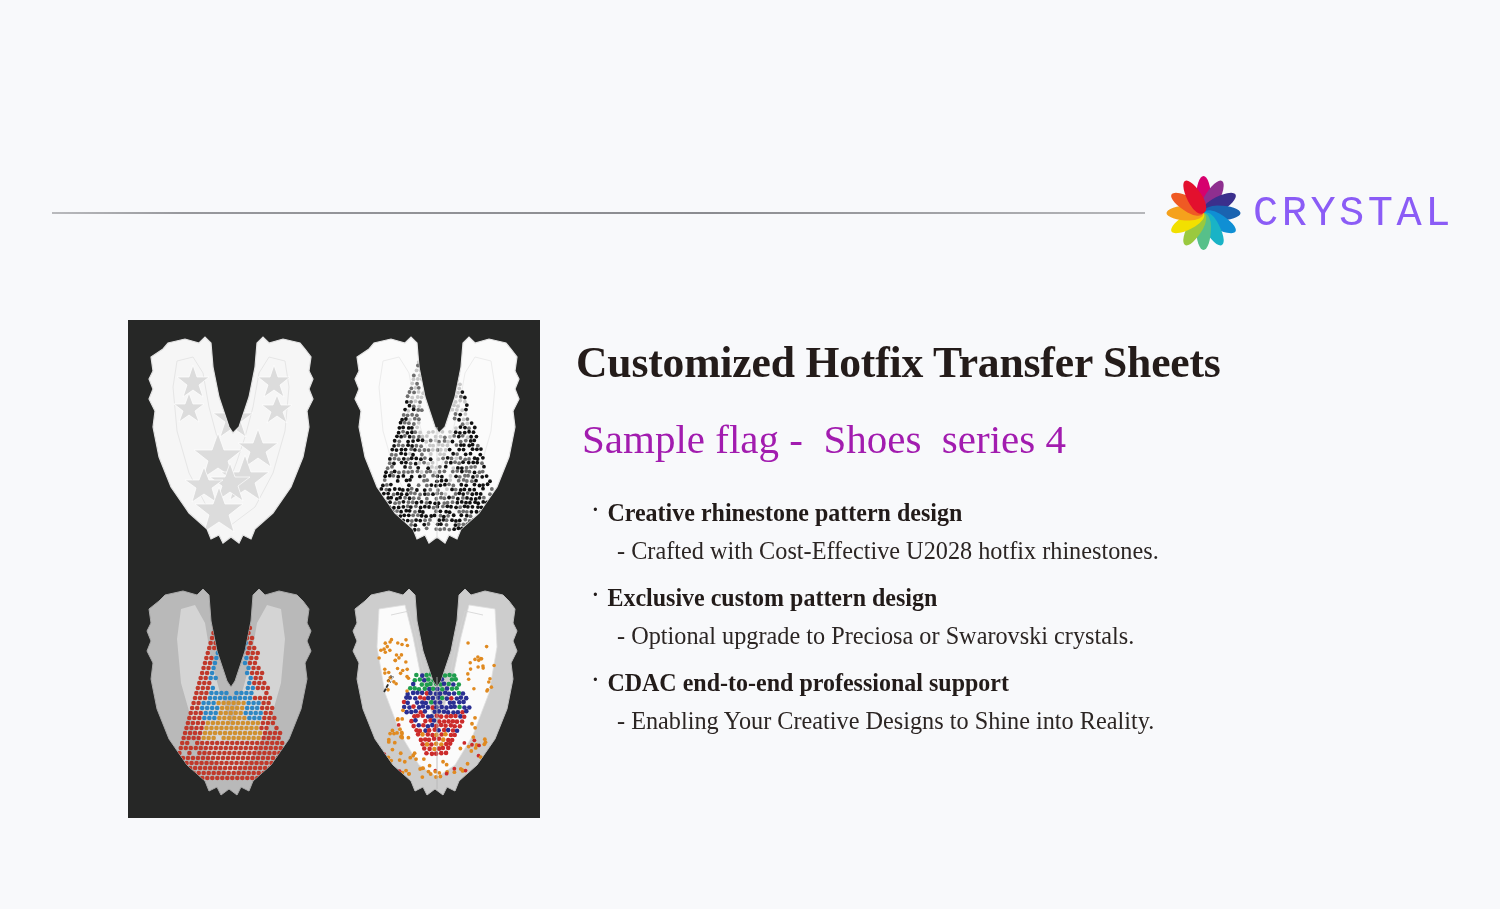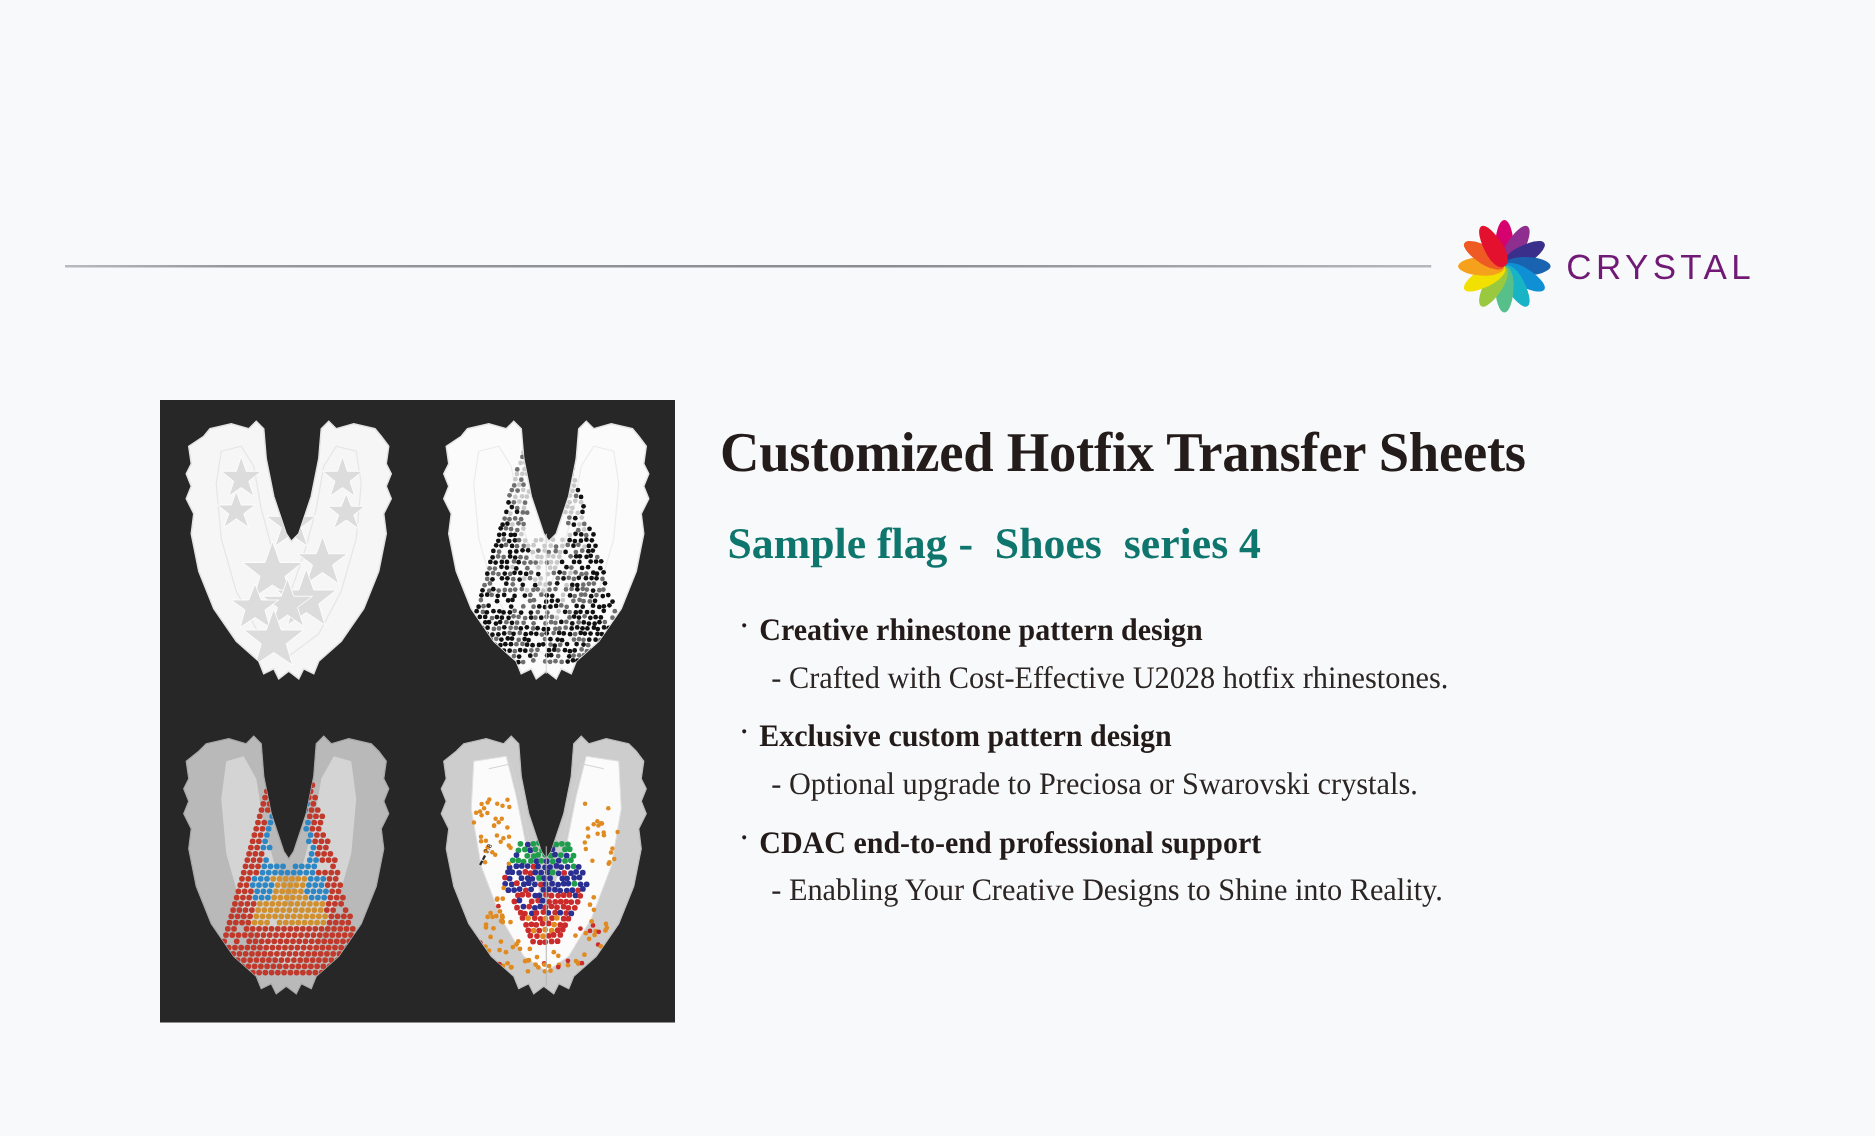--- a/index.html
+++ b/index.html
@@ -29,22 +29,22 @@
   #brand-mark .petal {
     position:absolute; left:50%; top:50%;
     width:15px; height:37px;
     margin-left:-7.5px; margin-top:-37px;
     border-radius:50% 50% 46% 46% / 62% 62% 38% 38%;
     transform-origin:50% 100%;
   }
   #brand-words { display:flex; flex-direction:column; line-height:0.92; padding-top:2px; }
   .wm-row { display:flex; align-items:flex-end; }
   #wordmark-crystal {
-    font-size:28px; letter-spacing:3.5px; color:#701a75;
-    font-family:Liberation Sans, sans-serif; font-weight:400;
+    font-size:42px; letter-spacing:3.5px; color:#8b5cf6;
+    font-family:Liberation Mono, monospace; font-weight:400;
   }
   #wordmark-unite {
     font-size:42px; letter-spacing:3.5px; color:#6f7074;
     font-family:"Liberation Serif", serif; font-weight:400;
   }
   #wordmark-reg { font-size:14px; color:#86878b; margin:0 1px 16px 1px; }
   #wordmark-cn {
     font-size:22px; color:#8d8e92; margin-bottom:2px;
     font-family:"DejaVu Sans", sans-serif; letter-spacing:0px;
   }
@@ -71,21 +71,21 @@
 
   #page-title {
     font-size:45px; font-weight:bold; color:#241c1a;
     font-family:"Liberation Serif", serif;
     letter-spacing:-0.2px;
     transform:scaleX(0.97); transform-origin:left center;
     white-space:nowrap;
   }
   #page-subtitle {
     margin-top:27px; margin-left:6px;
-    font-size:35px; color:#0f766e; font-weight:700;
+    font-size:41px; color:#a21caf; font-weight:400;
     font-family:"Liberation Serif", serif;
     white-space:pre;
   }
 
   #bullet-list { margin-top:36px; margin-left:16px; }
   .bullet-group { margin-bottom:19px; }
   .bullet-head {
     display:flex; align-items:baseline; gap:9px;
     font-size:25px; font-weight:bold; color:#221b19;
     font-family:"Liberation Serif", serif;

